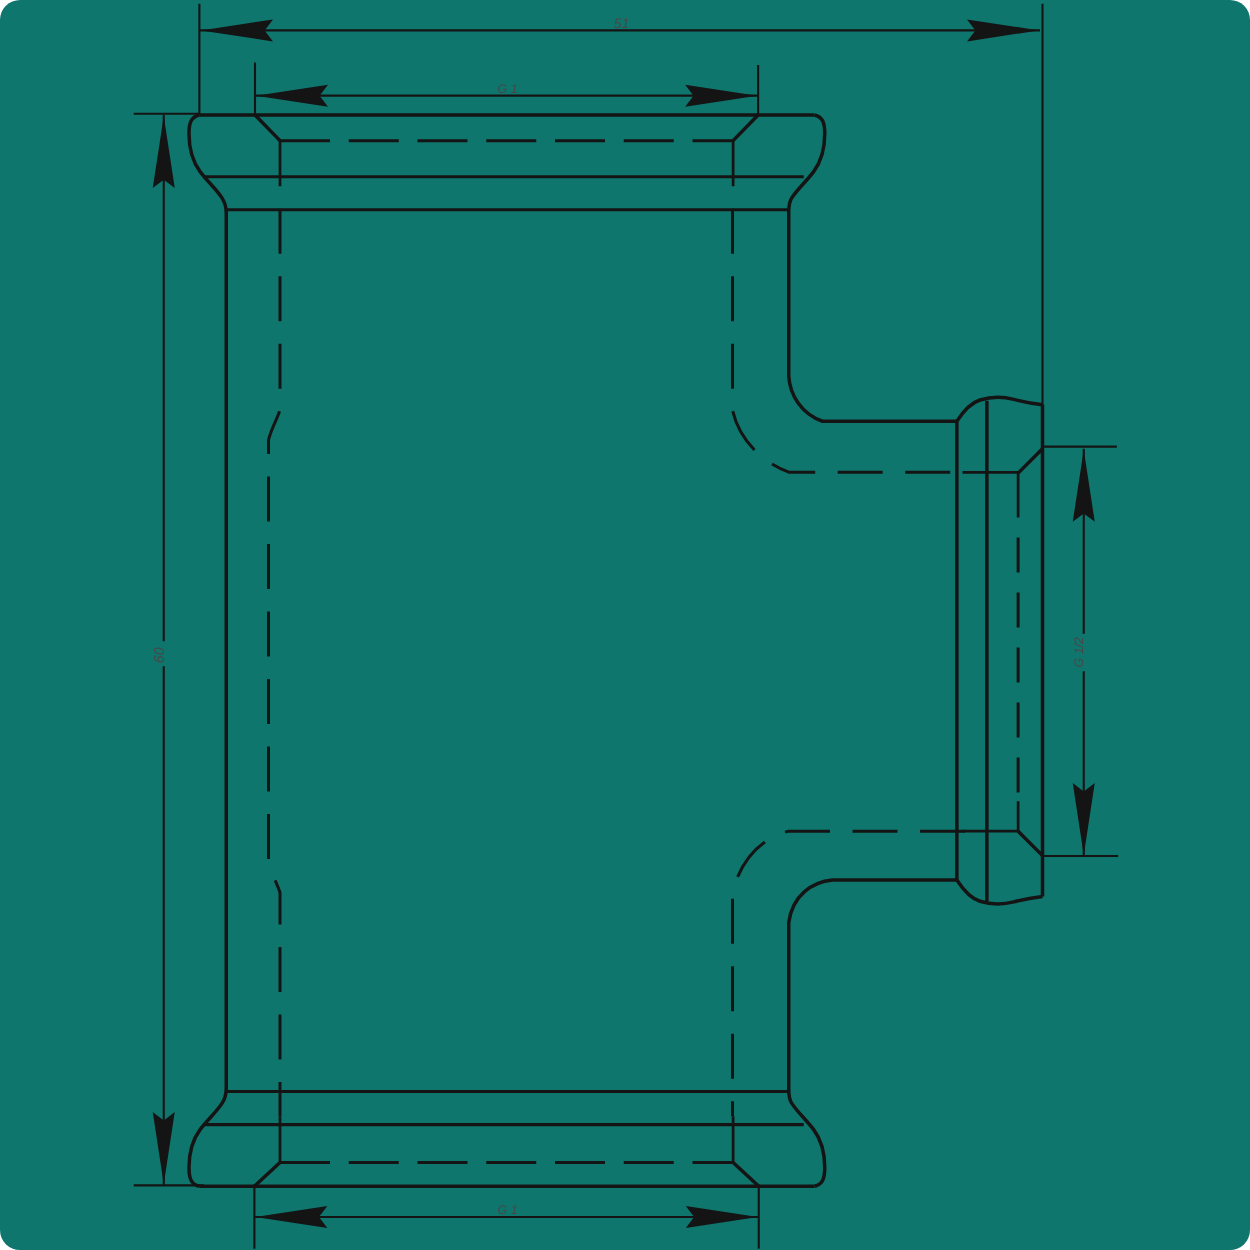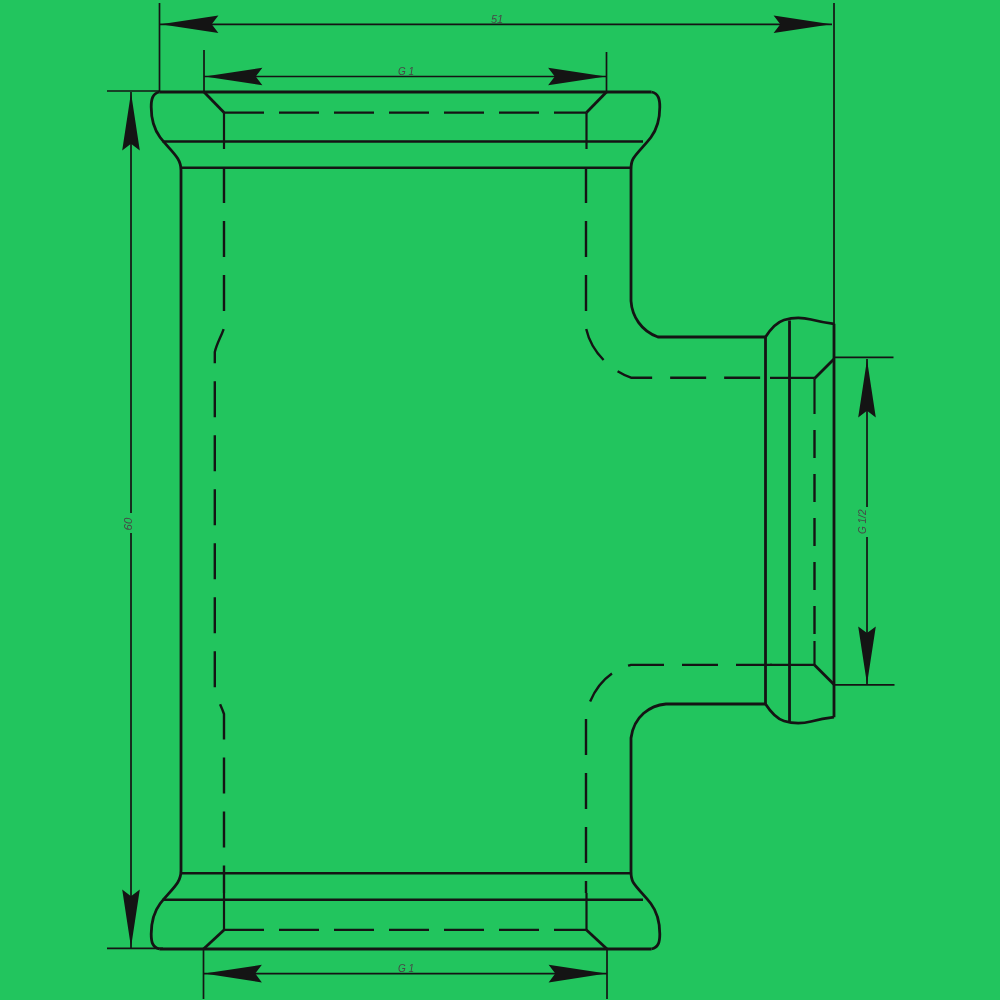--- a/index.html
+++ b/index.html
@@ -1,16 +1,16 @@
 <!DOCTYPE html>
 <html><head>
 <meta charset="utf-8">
 <style>
   html,body{margin:0;padding:0;background:#ffffff;}
-  .page{width:1000px;height:1000px;position:relative;background:#22c55e;}
+  .page{width:1000px;height:1000px;position:relative;background:#0f766e;border-radius:16px;}
   svg{position:absolute;left:0;top:0;}
   text{font-family:"Liberation Sans", sans-serif;fill:#474747;font-style:italic;}
 </style>
 </head>
 <body>
 <div class="page">
 <svg width="1000" height="1000" viewBox="0 0 1000 1000">
   <g fill="none" stroke="#141414">
 
     <g stroke-width="2.8">

